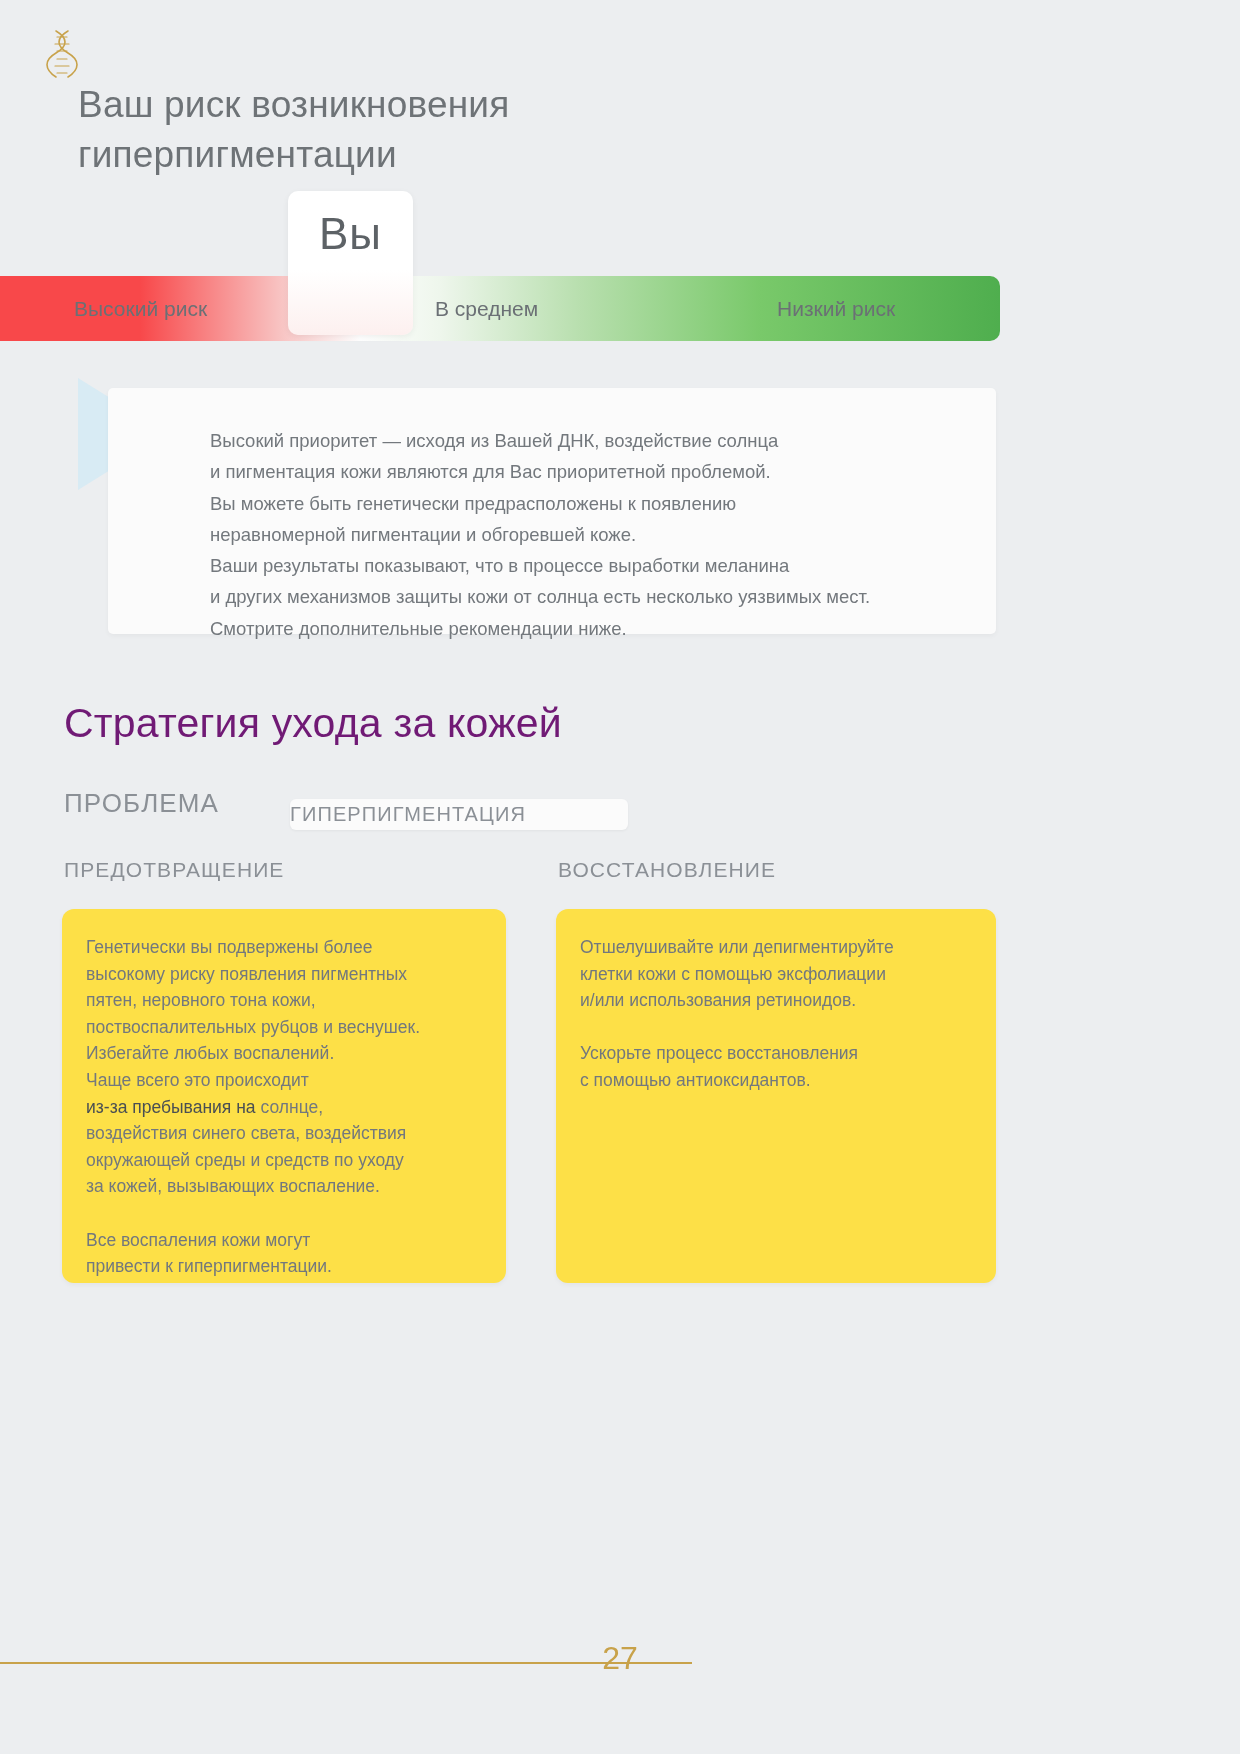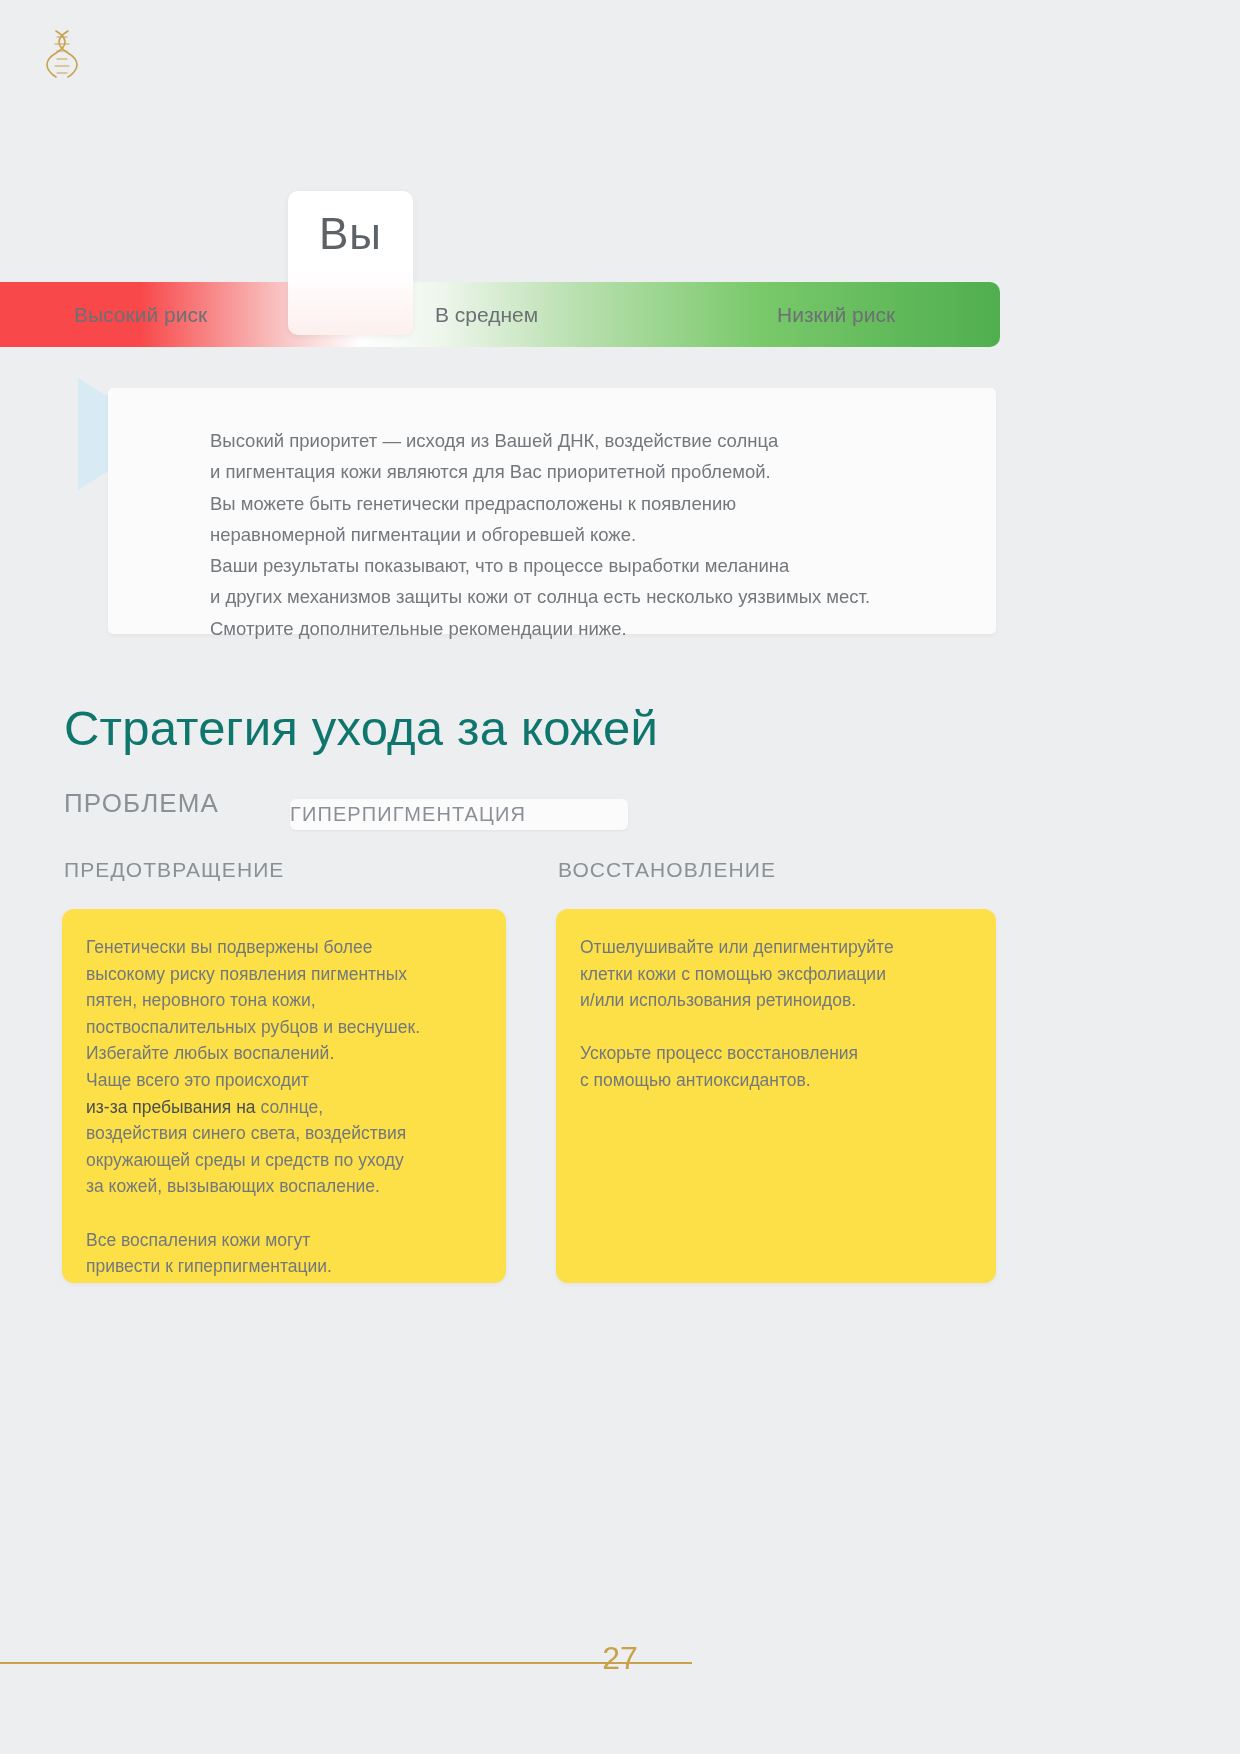--- a/index.html
+++ b/index.html
@@ -48,21 +48,21 @@
   .scale-wrap {
     position: absolute;
     left: 0;
     top: 270px;
     width: 1000px;
     height: 65px;
   }
   .scale-bar {
     position: absolute;
     left: 0;
-    top: 12px;
+    top: 6px;
     width: 1000px;
     height: 65px;
     border-radius: 0 10px 10px 0;
     background: linear-gradient(to right,
         #f8484a 0%,
         #f8484a 14%,
         #f8c3c2 28%,
         #ffffff 36%,
         #eef6ec 44%,
         #b8dfae 58%,
@@ -134,23 +134,23 @@
     line-height: 1.69;
     color: #73787d;
     white-space: pre-line;
   }
 
   
   .section-title {
     position: absolute;
     left: 64px;
     top: 700px;
-    font-size: 49px;
-    font-weight: 300;
-    color: #0f766e;
+    font-size: 41px;
+    font-weight: 300;
+    color: #701a75;
     letter-spacing: 0.2px;
   }
 
   .label-problem {
     position: absolute;
     left: 64px;
     top: 788px;
     font-size: 26px;
     font-weight: 300;
     letter-spacing: 1.1px;
@@ -242,20 +242,21 @@
   <div class="logo">
     <svg viewBox="0 0 40 52" width="40" height="52" aria-hidden="true">
       <g fill="none" stroke="#c8a24a" stroke-width="1.6" stroke-linecap="round">
         <path d="M14 3 C26 10, 26 18, 14 25 C2 32, 2 41, 14 49"></path>
         <path d="M26 3 C14 10, 14 18, 26 25 C38 32, 38 41, 26 49"></path>
         <path d="M15 9 L25 9 M13 16 L27 16 M15 23 L25 23 M15 31 L25 31 M13 38 L27 38 M15 45 L25 45" stroke-width="1.2"></path>
       </g>
     </svg>
   </div>
 
+  <div class="page-title">Ваш риск возникновения гиперпигментации</div>
 
   <div class="scale-wrap">
     <div class="scale-bar">
       <div class="scale-label high">Высокий риск</div>
       <div class="scale-label mid">В среднем</div>
       <div class="scale-label low">Низкий риск</div>
     </div>
     <div class="you-marker">
       <span>Вы</span>
     </div>

